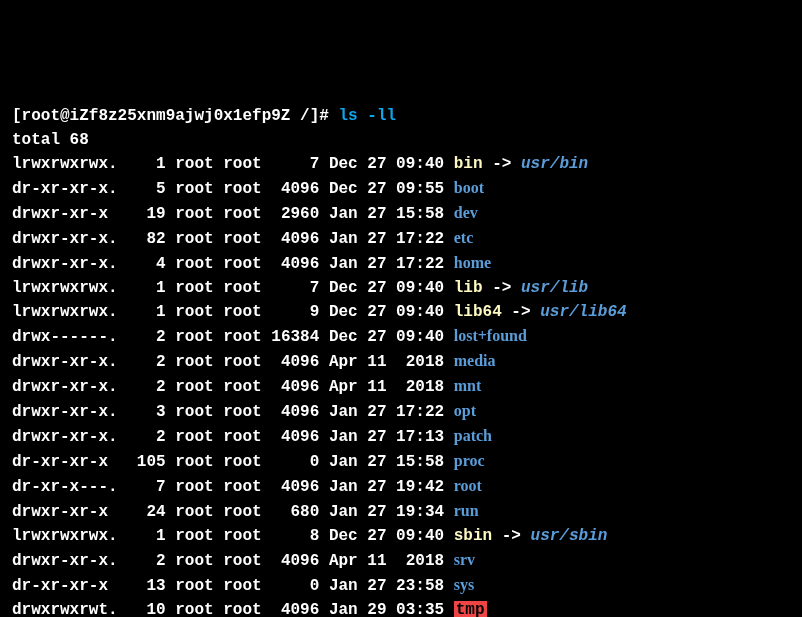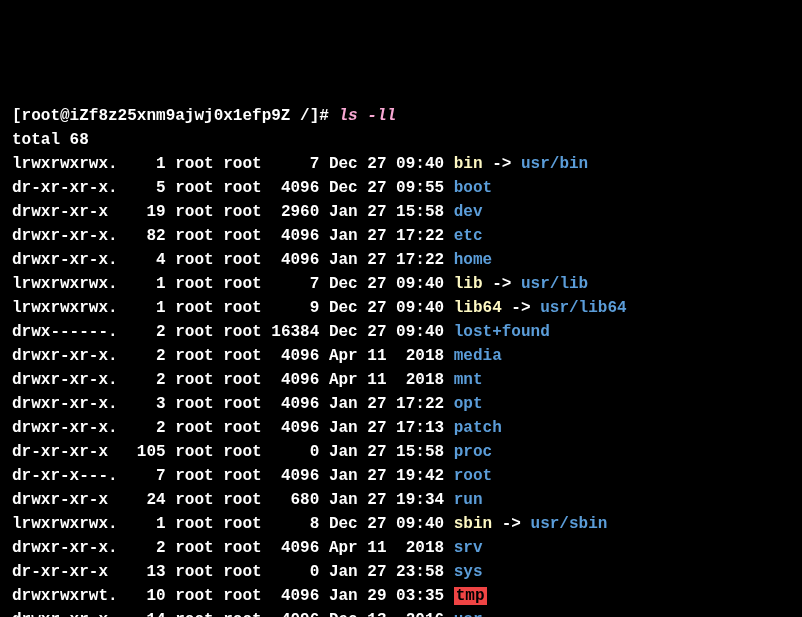--- a/index.html
+++ b/index.html
@@ -13,25 +13,25 @@
       font-family: 'Courier New', Consolas, monospace;
       font-size: 16px;
       line-height: 1.5;
       padding: 8px 12px;
       white-space: pre;
       width: 802px;
       height: 617px;
       overflow: hidden;
       font-weight: bold;
     }
-    .cmd { color: #f9a8d4; font-style: italic; }
+    .cmd { color: #0ea5e9; }
     .white { color: #fff; }
-    .dir { color: #5b9dd9; }
+    .dir { color: #5b9dd9; font-family: Liberation Serif, serif; }
     .symlink-name { color: #fef9c3; }
-    .symlink-target { color: #5b9dd9; }
+    .symlink-target { color: #5b9dd9; font-style: italic; }
     .arrow { color: #fff; }
     .sticky {
       background: #ef4444;
       color: #000;
       padding: 0 2px;
     }
     .line { display: block; }
   </style>
 </head>
 <body>

